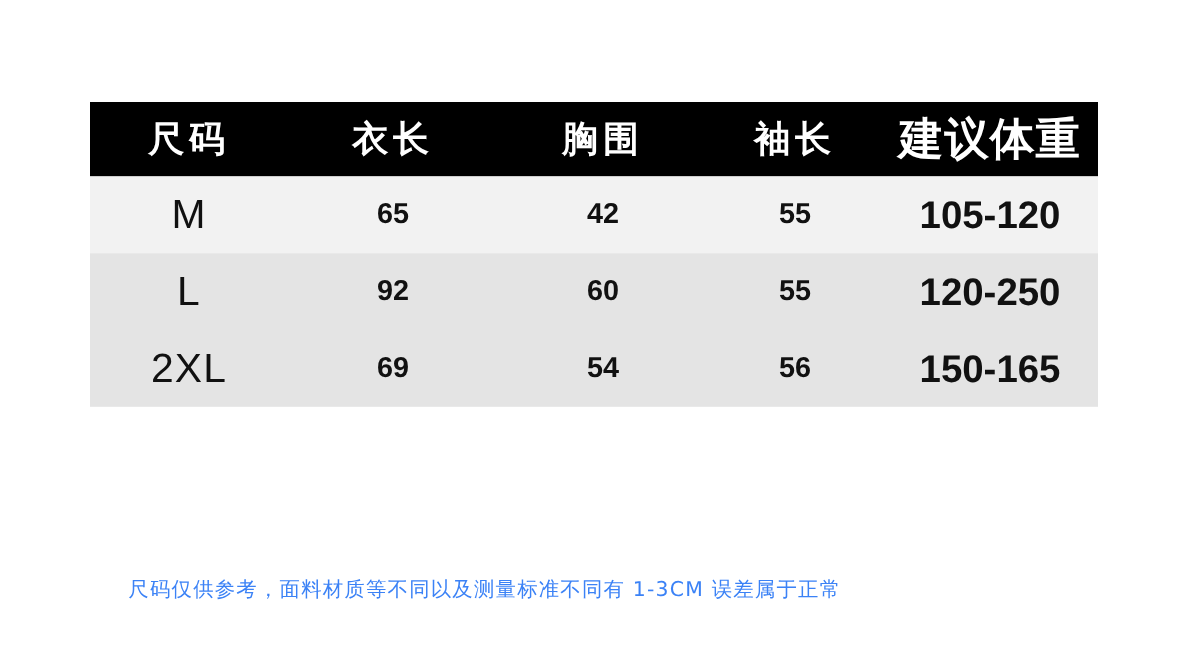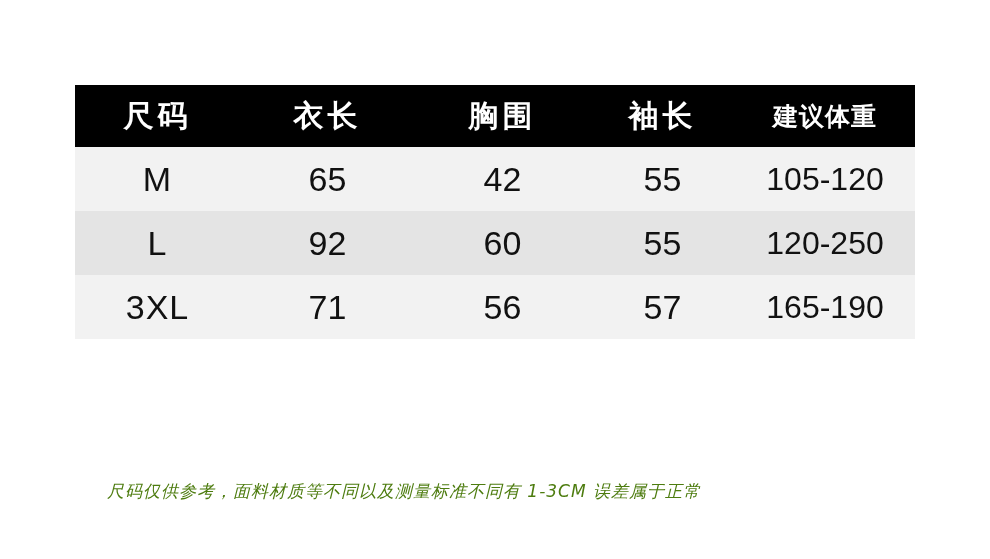--- a/index.html
+++ b/index.html
@@ -41,58 +41,57 @@
     color: #ffffff;
     height: 62px;
     font-size: 30px;
     font-weight: bold;
     letter-spacing: 4px;
     text-align: center;
     padding: 0;
     vertical-align: middle;
   }
   thead th.last-head {
-    font-size: 25px;
+    font-size: 37px;
     letter-spacing: 1px;
   }
   tbody tr { height: 64px; }
   tbody tr.odd td { background: #f2f2f2; }
   tbody tr.even td { background: #e4e4e4; }
 
   tbody td {
     text-align: center;
     vertical-align: middle;
     padding: 0;
     color: #111111;
   }
   tbody td.size-cell {
     font-size: 34px;
     font-weight: normal;
     letter-spacing: 1px;
   }
   tbody td.num-cell {
-    font-size: 34px;
-    font-weight: normal;
+    font-size: 24px;
+    font-weight: bold;
   }
   tbody td.weight-cell {
     font-size: 32px;
-    font-weight: normal;
+    font-weight: bold;
     letter-spacing: 0px;
   }
   .footnote {
     position: absolute;
     left: 0;
     right: 0;
     top: 480px;
     text-align: center;
     font-size: 17px;
-    color: #4d7c0f;
+    color: #3b82f6;
     letter-spacing: 1px;
     font-family: "DejaVu Sans", "Liberation Sans", sans-serif;
-    font-style: italic;
   }
 </style>
 </head>
 <body>
 
 <div class="page">
 
   <div class="table-wrap">
     <table class="size-table">
       <colgroup>
@@ -119,26 +118,26 @@
           <td class="num-cell">55</td>
           <td class="weight-cell">105-120</td>
         </tr>
         <tr class="even">
           <td class="size-cell">L</td>
           <td class="num-cell">92</td>
           <td class="num-cell">60</td>
           <td class="num-cell">55</td>
           <td class="weight-cell">120-250</td>
         </tr>
-        <tr class="odd">
-          <td class="size-cell">3XL</td>
-          <td class="num-cell">71</td>
+        <tr class="even">
+          <td class="size-cell">2XL</td>
+          <td class="num-cell">69</td>
+          <td class="num-cell">54</td>
           <td class="num-cell">56</td>
-          <td class="num-cell">57</td>
-          <td class="weight-cell">165-190</td>
+          <td class="weight-cell">150-165</td>
         </tr>
       </tbody>
     </table>
   </div>
 
   <div class="footnote">尺码仅供参考，面料材质等不同以及测量标准不同有 1-3CM 误差属于正常</div>
 
 </div>
 
 </body></html>

